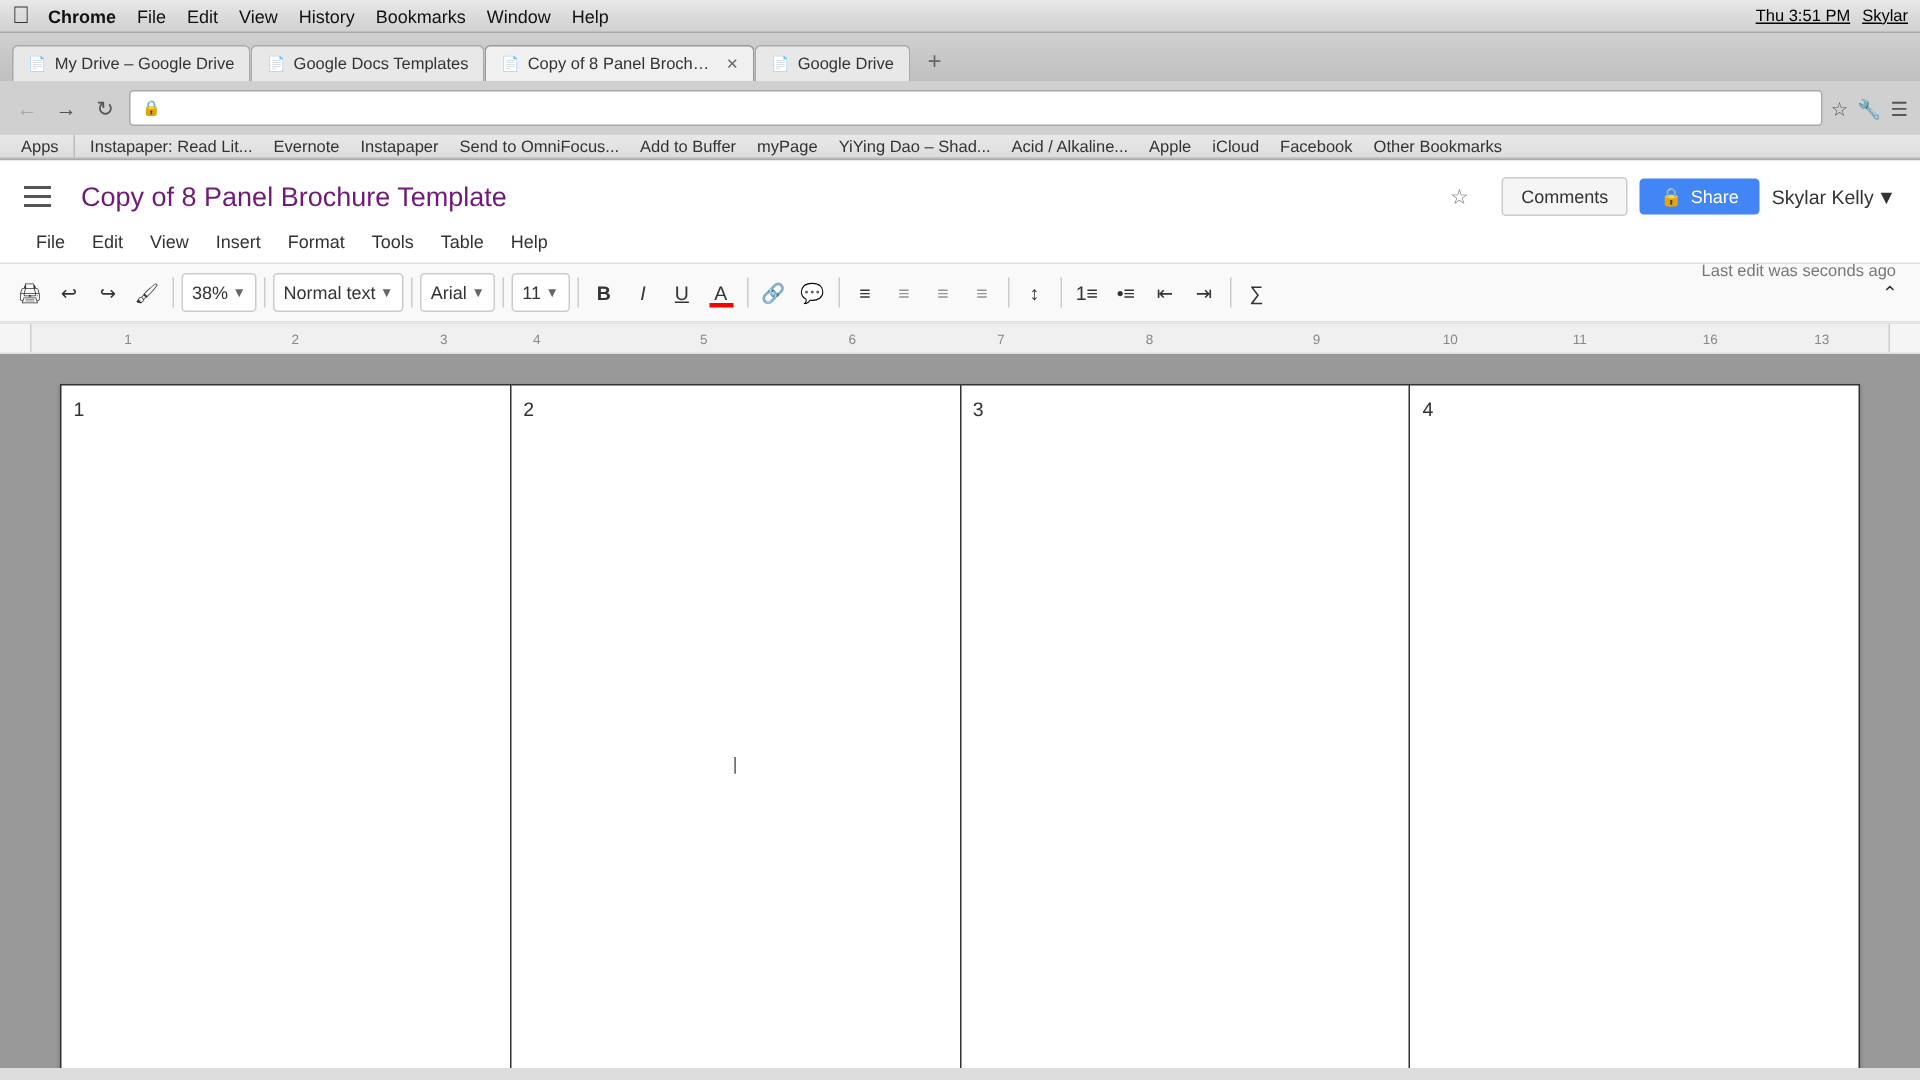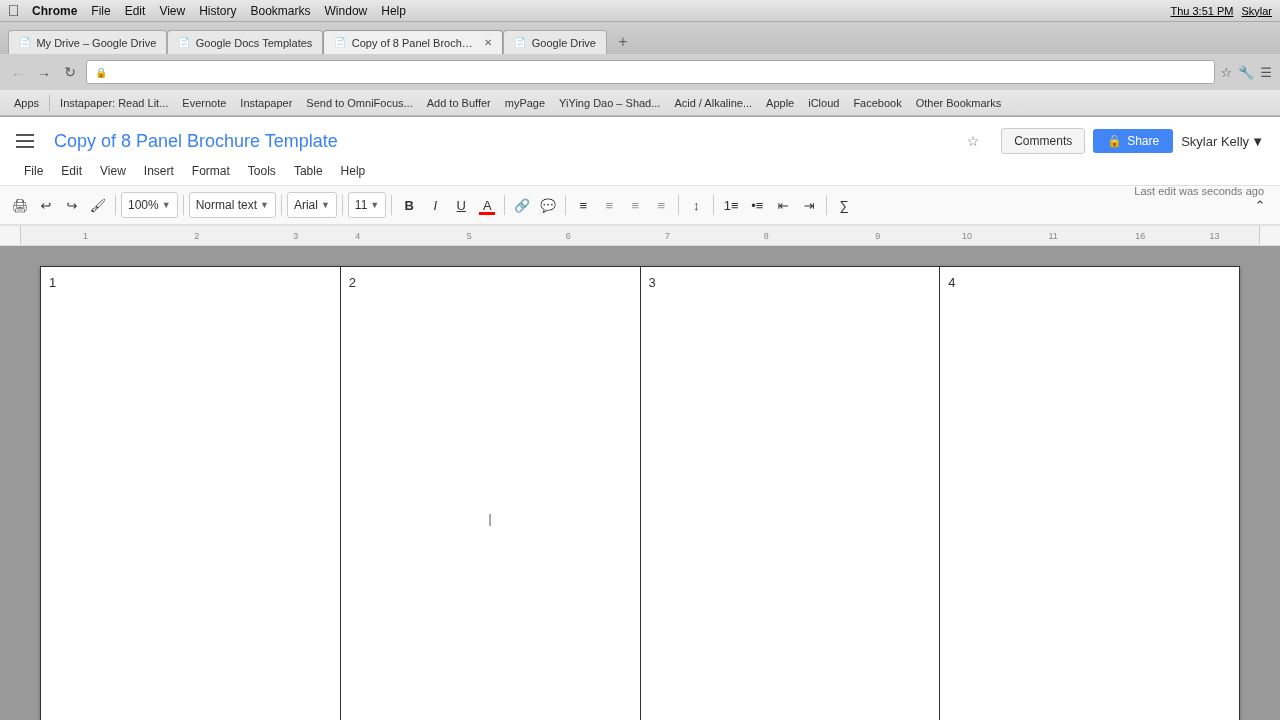--- a/index.html
+++ b/index.html
@@ -109,21 +109,21 @@
     .url-lock { margin-right: 4px; color: #666; font-size: 10px; }
     .url-text { flex: 1; font-size: 11px; color: #333; }
     .address-right { display: flex; gap: 6px; align-items: center; }
     .addr-icon { font-size: 13px; color: #555; cursor: pointer; }
 
     
     #bookmarks-bar {
       display: flex;
       align-items: center;
       padding: 2px 8px;
-      height: 26px;
+      height: 16px;
       background: linear-gradient(to bottom, #e8e8e8, #ddd);
       border-bottom: 1px solid #bbb;
       gap: 2px;
       overflow: hidden;
     }
     .bookmark-item {
       display: flex;
       align-items: center;
       padding: 1px 6px;
       font-size: 11px;
@@ -155,21 +155,21 @@
       height: 40px;
     }
     .docs-menu-icon {
       width: 28px; height: 28px;
       display: flex; flex-direction: column; justify-content: center; gap: 4px;
       cursor: pointer;
     }
     .hamburger-line { width: 18px; height: 2px; background: #555; }
     #doc-title {
       font-size: 18px;
-      color: #3b82f6;
+      color: #701a75;
       font-weight: 400;
       flex: 1;
     }
     .star-icon { color: #777; font-size: 14px; cursor: pointer; margin-left: 4px; }
     .docs-header-right { display: flex; gap: 8px; align-items: center; margin-left: auto; }
     .comments-btn {
       padding: 5px 12px;
       border: 1px solid #ccc;
       border-radius: 3px;
       background: #f5f5f5;
@@ -442,21 +442,21 @@
       <div class="docs-last-edit">Last edit was seconds ago</div>
     </div>
 
     <div id="docs-toolbar">
       <div class="toolbar-btn">🖨</div>
       <div class="toolbar-btn">↩</div>
       <div class="toolbar-btn">↪</div>
       <div class="toolbar-btn">🖌</div>
       <div class="toolbar-sep"></div>
       <div class="toolbar-dropdown">
-        <span>100%</span>
+        <span>38%</span>
         <span class="caret">▼</span>
       </div>
       <div class="toolbar-sep"></div>
       <div class="toolbar-dropdown">
         <span>Normal text</span>
         <span class="caret">▼</span>
       </div>
       <div class="toolbar-sep"></div>
       <div class="toolbar-dropdown">
         <span>Arial</span>

